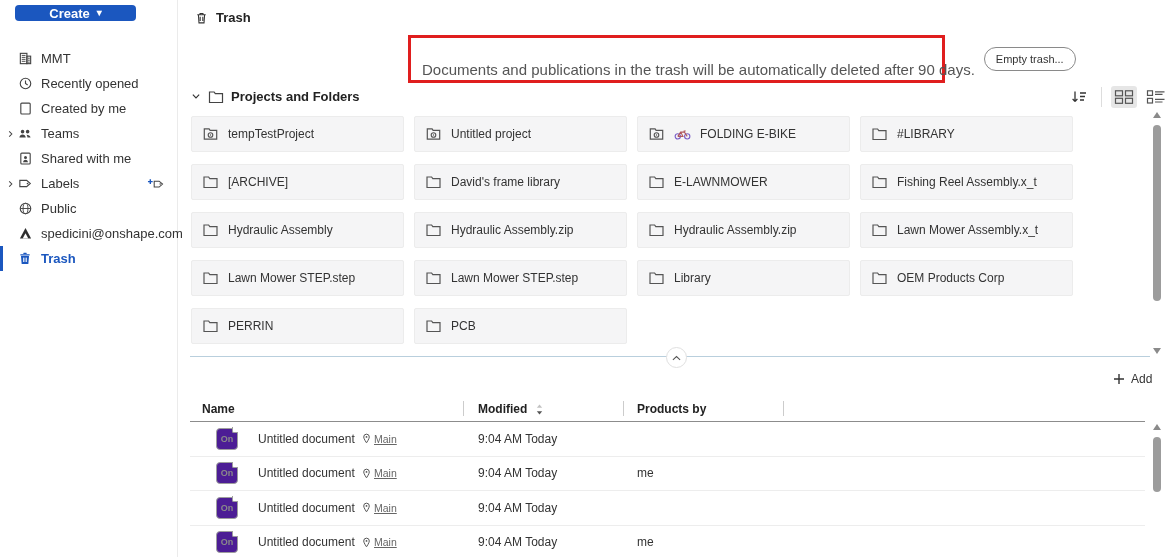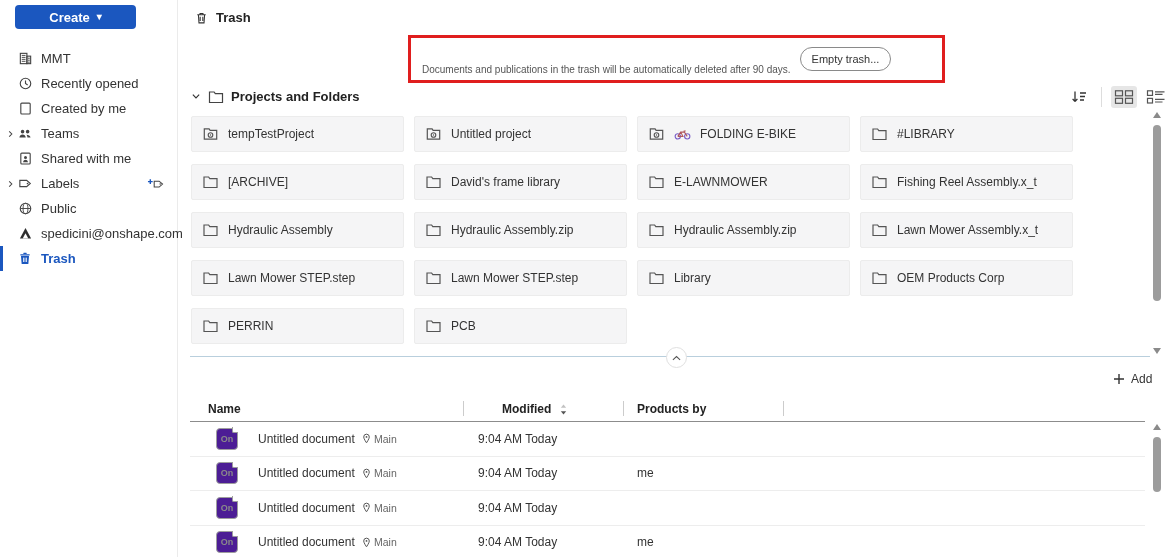--- a/index.html
+++ b/index.html
@@ -2,42 +2,42 @@
 <html><head>
 <meta charset="utf-8">
 <style>
   html,body{margin:0;padding:0;background:#fff;}
   .app{position:relative;width:1171px;height:557px;background:#fff;overflow:hidden;
        font-family:"Liberation Sans",sans-serif;color:#333;}
   svg{display:block;}
 
   
   .sidebar{position:absolute;left:0;top:0;width:177px;height:557px;border-right:1px solid #ebebeb;background:#fff;}
-  .create-btn{position:absolute;left:15px;top:5px;width:121px;height:24px;background:#1b57bf;border:none;
+  .create-btn{position:absolute;left:15px;top:5px;width:121px;height:16px;background:#1b57bf;border:none;
       border-radius:4px;color:#fff;font-size:13px;font-weight:bold;display:flex;align-items:center;
       justify-content:center;gap:7px;cursor:pointer;font-family:inherit;}
   .create-caret{font-size:10px;line-height:1;}
   .nav{position:absolute;left:0;top:46px;right:0;}
   .nav-item{display:flex;align-items:center;height:25px;font-size:13px;color:#333;position:relative;
       padding-left:4px;cursor:pointer;}
   .chev-slot{width:12px;display:flex;justify-content:center;align-items:center;flex:none;}
   .nav-icon{width:18px;height:16px;margin-right:7px;display:flex;align-items:center;justify-content:center;flex:none;}
   .nav-label{white-space:nowrap;}
   .nav-item.selected{color:#1b57bf;font-weight:bold;}
   .nav-item.selected::before{content:"";position:absolute;left:0;top:0;width:3px;height:100%;background:#1b57bf;}
   .add-label-btn{margin-left:auto;margin-right:12px;display:flex;align-items:center;}
 
   
   .main{position:absolute;left:178px;top:0;width:993px;height:557px;}
   .page-header{position:absolute;left:17px;top:10px;display:flex;align-items:center;gap:8px;
       font-size:13px;font-weight:bold;color:#222;}
 
   .notice{position:absolute;left:230px;top:35px;width:537px;height:48px;border:3px solid #e01e1e;
       box-sizing:border-box;display:flex;align-items:center;padding:0 8px 0 11px;background:#fff;}
-  .notice-text{font-size:10px;color:#555;white-space:nowrap;margin-top:20px;}
+  .notice-text{font-size:15px;color:#555;white-space:nowrap;margin-top:20px;}
   .empty-trash-btn{margin-left:9px;border:1px solid #8a8a8a;border-radius:14px;background:#fff;
       padding:5px 11px;font-size:11px;color:#333;white-space:nowrap;cursor:pointer;font-family:inherit;}
 
   .section-header{position:absolute;left:13px;top:89px;display:flex;align-items:center;gap:7px;
       font-size:13px;font-weight:bold;color:#222;cursor:pointer;}
 
   .view-controls{position:absolute;top:86px;left:888px;display:flex;align-items:center;gap:6px;}
   .vc-btn{width:26px;height:22px;display:flex;align-items:center;justify-content:center;border-radius:3px;cursor:pointer;}
   .vc-btn.active{background:#e6e6e6;}
   .vc-divider{width:1px;height:20px;background:#ddd;margin:0 3px;}
@@ -53,26 +53,26 @@
   .collapse-btn{position:absolute;left:488px;top:347px;width:19px;height:19px;border-radius:50%;
       background:#fff;border:1px solid #e0e0e0;display:flex;align-items:center;justify-content:center;cursor:pointer;}
 
   .add-btn{position:absolute;left:929px;top:371px;display:flex;align-items:center;gap:6px;font-size:12px;
       color:#333;background:none;border:none;cursor:pointer;font-family:inherit;text-align:center;}
 
   
   .doc-table{position:absolute;left:12px;top:400px;width:955px;}
   .t-header{position:relative;height:21px;border-bottom:1px solid #8c8c8c;font-size:12px;font-weight:bold;color:#222;}
   .t-header .hcell{position:absolute;top:2px;display:flex;align-items:center;gap:8px;cursor:pointer;}
-  .h-name{left:18px;}.h-mod{left:288px;margin-left:24px;}.h-by{left:447px;}
+  .h-name{left:12px;}.h-mod{left:288px;}.h-by{left:447px;}
   .hdiv{position:absolute;top:1px;height:15px;border-left:1px solid #ccc;}
   .t-row{position:relative;height:33.5px;border-bottom:1px solid #ededed;cursor:pointer;}
   .t-row .cell{position:absolute;top:50%;transform:translateY(-50%);}
   .c-doc{left:26px;}.c-name{left:68px;font-size:12px;color:#333;}
-  .c-branch{left:172px;display:flex;align-items:center;gap:3px;font-size:10.5px;color:#666;}
+  .c-branch{left:172px;display:flex;align-items:center;gap:3px;font-size:10.5px;color:#666;text-decoration:underline;}
   .c-mod{left:288px;font-size:12px;color:#333;}.c-by{left:447px;font-size:12px;color:#333;}
   .doc-icon{width:20px;height:20px;border:1.4px solid #9e9e9e;border-radius:4px;background:#4c1d95;color:#8a8a8a;
       font-size:9px;font-weight:bold;display:flex;align-items:center;justify-content:center;position:relative;}
   .doc-icon::after{content:"";position:absolute;top:-1.4px;right:-1.4px;width:5px;height:5px;background:#fff;
       border-left:1.4px solid #9e9e9e;border-bottom:1.4px solid #9e9e9e;border-bottom-left-radius:2px;}
   .avatar{width:14px;height:14px;border-radius:50%;background:#1456c6;position:relative;}
   .avatar::after{content:"";position:absolute;left:3px;top:3px;width:6px;height:6px;border:1.3px solid #fff;
       border-radius:50%;border-right-color:transparent;}
 
   

